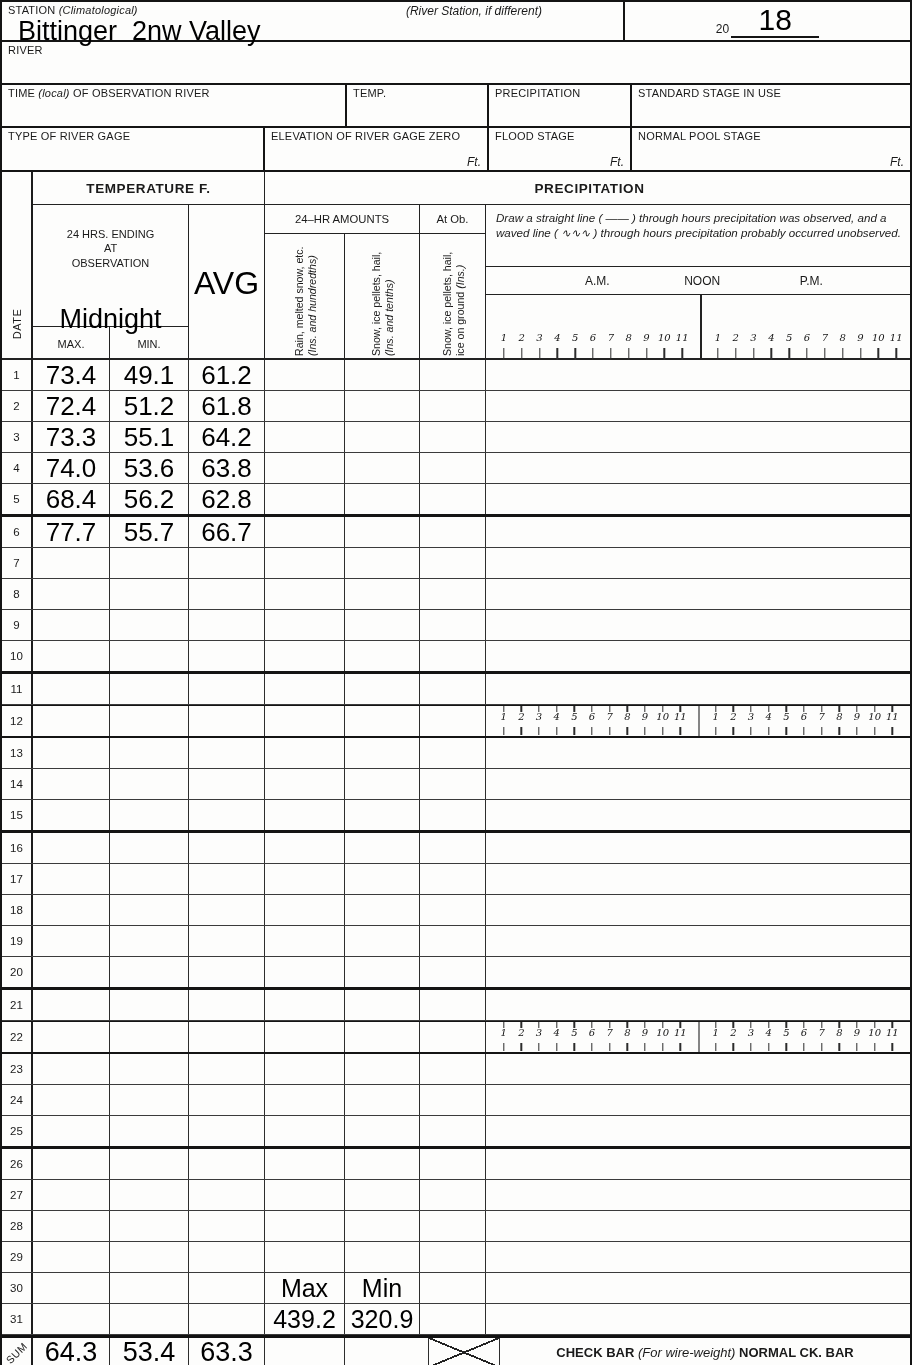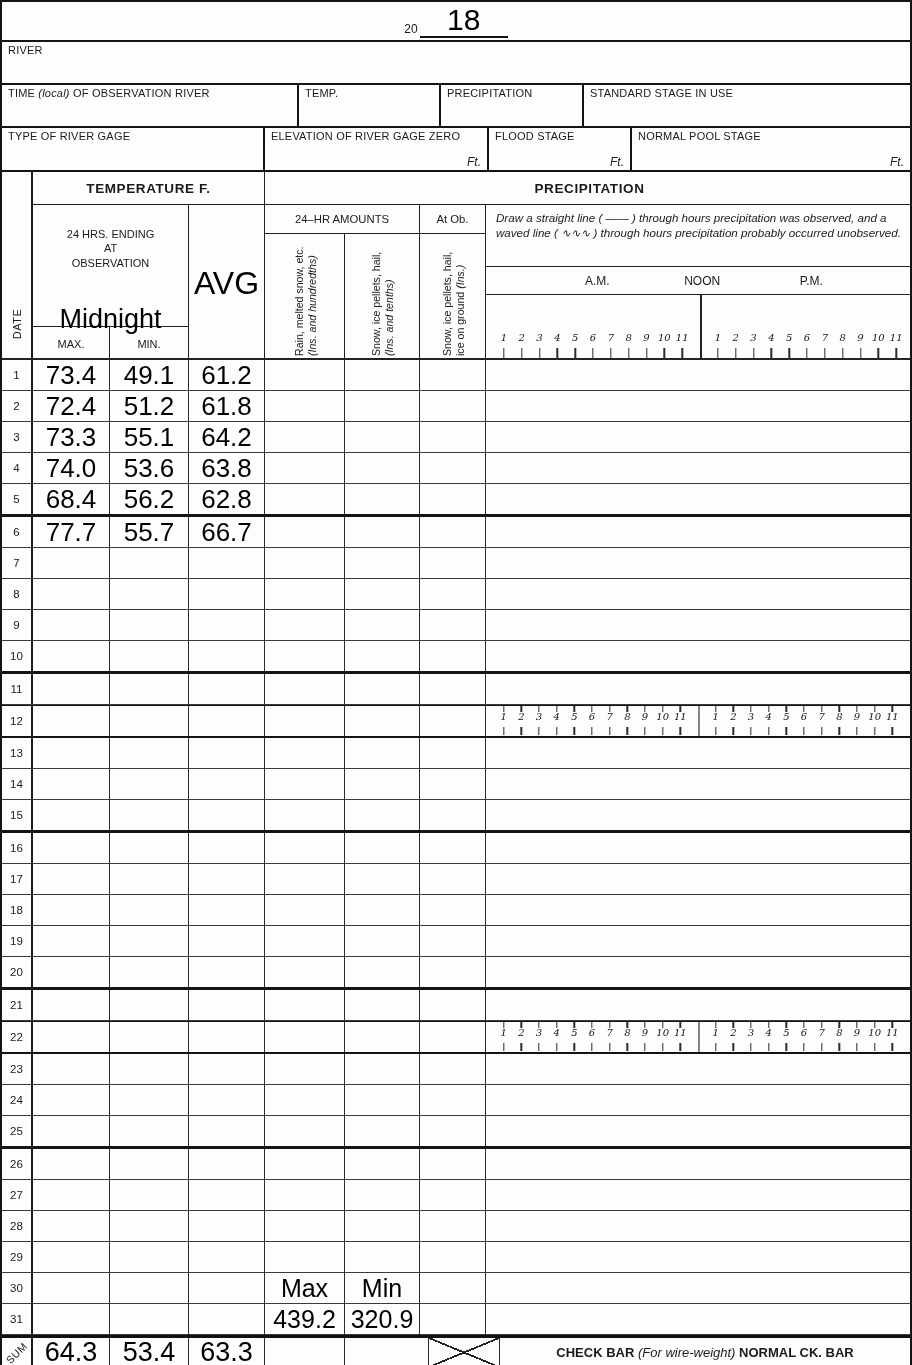--- a/index.html
+++ b/index.html
@@ -24,21 +24,21 @@
   .station-val{position:absolute;left:16px;bottom:-5px;font-size:27px;line-height:1;white-space:pre;}
   .river-note{position:absolute;top:2px;left:76%;transform:translateX(-50%);font-size:12px;white-space:nowrap;}
   .month-val{position:absolute;left:54%;top:46%;transform:translate(-50%,-50%);font-size:40px;line-height:1;}
   .year-box{display:flex;align-items:center;justify-content:center;}
   .yp{font-size:12px;margin-top:16px;margin-right:2px;}
   .yl{display:inline-block;min-width:88px;text-align:center;border-bottom:2px solid #141414;font-size:30px;line-height:1;padding-bottom:1px;}
   .state-box{width:345px;}
   .county-box{width:285px;}
   .cell-val{position:absolute;left:50%;top:54%;transform:translate(-50%,-50%);font-size:29px;line-height:1;white-space:nowrap;}
   .county-val{font-size:32px;}
-  .time-box{width:297px;}
+  .time-box{width:345px;}
   .temp-box{width:142px;}
   .precip-box{width:143px;}
   .gage-box{width:263px;}
   .elev-box{width:224px;}
   .flood-box{width:143px;}
   .ft{position:absolute;right:6px;bottom:1px;font-style:italic;font-size:12px;}
   .hand{color:#000;}
   i{font-style:italic;}
   
   .thead{position:relative;height:188px;border-bottom:2px solid #222;box-sizing:border-box;}
@@ -104,20 +104,25 @@
   .checkbar{font-size:13px;border-right:none;}
   .checkbar b{font-weight:bold;}
   .checkbar i{font-weight:normal;}
 </style>
 </head>
 <body>
 
 <div class="page">
 
   <div class="band band1">
+    <div class="fbox station-box">
+      <div class="lbl"><span>STATION</span> <i>(Climatological)</i></div>
+      <div class="river-note"><i>(River Station, if different)</i></div>
+      <div class="hand station-val">Bittinger  2nw Valley</div>
+    </div>
     <div class="fbox year-box last">
       <span class="yp">20</span>
         <span class="yl hand">18</span>
     </div>
   </div>
 
   <div class="band band2">
     <div class="fbox last">
       <div class="lbl">RIVER</div>
     </div>

